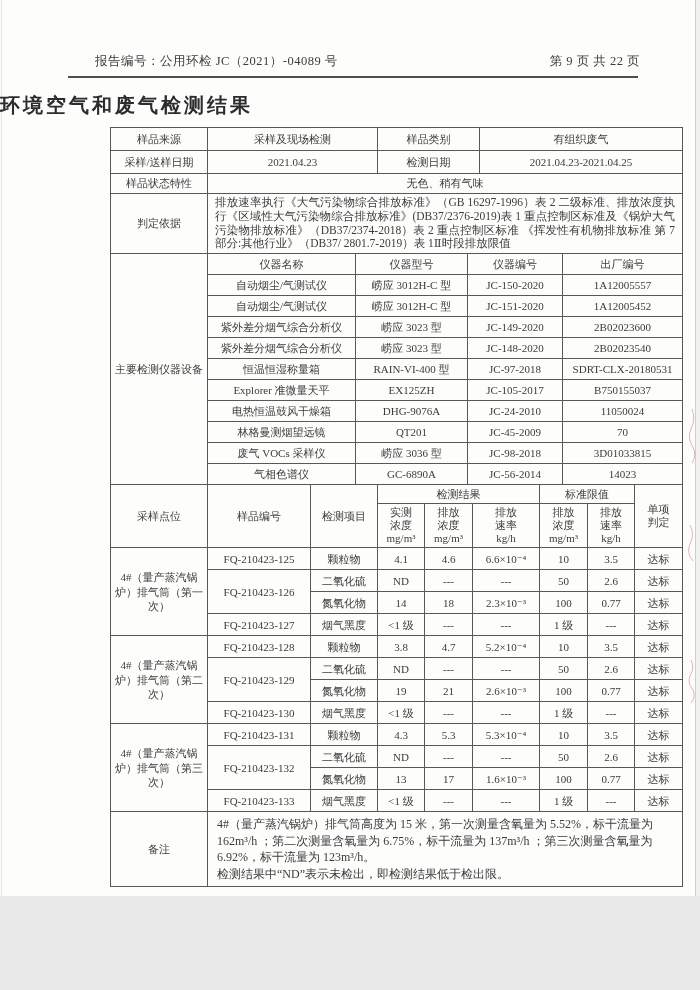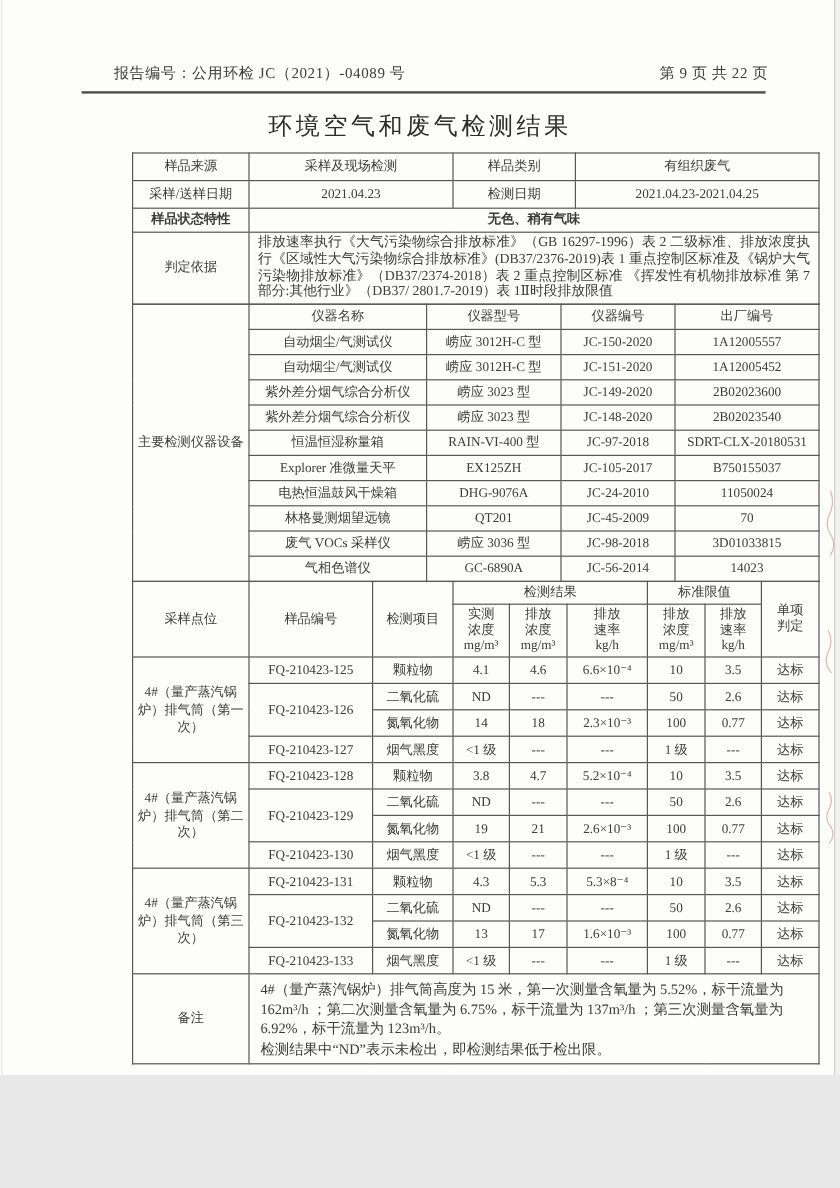--- a/index.html
+++ b/index.html
@@ -9,28 +9,28 @@
     background:#fdfdfc; overflow:hidden;
     font-family:"Liberation Serif","DejaVu Serif",serif;
     color:#3b3b3b;
   }
   .page-edge-r { position:absolute; top:0; right:4px; width:1px; height:100%; background:#cfcfcf; }
   .page-edge-shade { position:absolute; top:0; right:0; width:4px; height:100%; background:#f1f1ef; }
   .page-edge-l { position:absolute; top:0; left:1px; width:1px; height:100%; background:#e4e4e2; }
 
   .hdr { position:absolute; top:53px; left:95px; width:545px; display:flex; justify-content:space-between; font-size:12.5px; color:#3c3c3c; letter-spacing:.5px; }
   .hdr-rule { position:absolute; top:76px; left:68px; width:570px; height:2px; background:#4e4e4e; }
-  .doc-title { position:absolute; top:92px; left:0; width:100%; text-align:center; font-size:20px; font-weight:normal; letter-spacing:3px; color:#2c2c2c; }
+  .doc-title { position:absolute; top:92px; left:0; width:100%; font-size:20px; font-weight:bold; letter-spacing:3px; color:#2c2c2c; }
 
   .tables { position:absolute; top:127px; left:66px; width:572px;margin-left:44px; }
   table { border-collapse:collapse; width:572px; table-layout:fixed; font-size:11px; color:#3b3b3b; }
   table + table { margin-top:-1px; }
   td { border:1px solid #585858; text-align:center; vertical-align:middle; padding:1px 2px; line-height:1.3; }
   .h22 td { height:23px; }
-  .h20 td { height:20px;font-weight:bold; }
+  .h20 td { height:20px; }
   .just { text-align:justify; padding:2px 7px; font-size:11.5px; line-height:13.8px; }
   .prel { white-space:pre-line; line-height:13px; padding:2px 1px; }
   .brk { word-break:break-all; }
   .irow td { height:21px; }
   .rrow td { height:22px; }
   .remark-cell { text-align:left; padding:4px 9px; font-size:12px; line-height:16.5px; vertical-align:middle; }
 
   .footer-rule { position:absolute; top:931px; left:57px; width:591px; height:2px; background:#555; }
   .footer { position:absolute; top:940px; left:95px; width:545px; font-size:12px; color:#7e838c; line-height:1.75; letter-spacing:.3px; }
   .footer-row { display:flex; }
@@ -287,21 +287,21 @@
         <td>---</td>
         <td>达标</td>
       </tr>
 
       <tr class="rrow">
         <td rowspan="4">4#（量产蒸汽锅炉）排气筒（第三次）</td>
         <td>FQ-210423-131</td>
         <td>颗粒物</td>
         <td>4.3</td>
         <td>5.3</td>
-        <td>5.3×8⁻⁴</td>
+        <td>5.3×10⁻⁴</td>
         <td>10</td>
         <td>3.5</td>
         <td>达标</td>
       </tr>
       <tr class="rrow">
         <td rowspan="2">FQ-210423-132</td>
         <td>二氧化硫</td>
         <td>ND</td>
         <td>---</td>
         <td>---</td>

